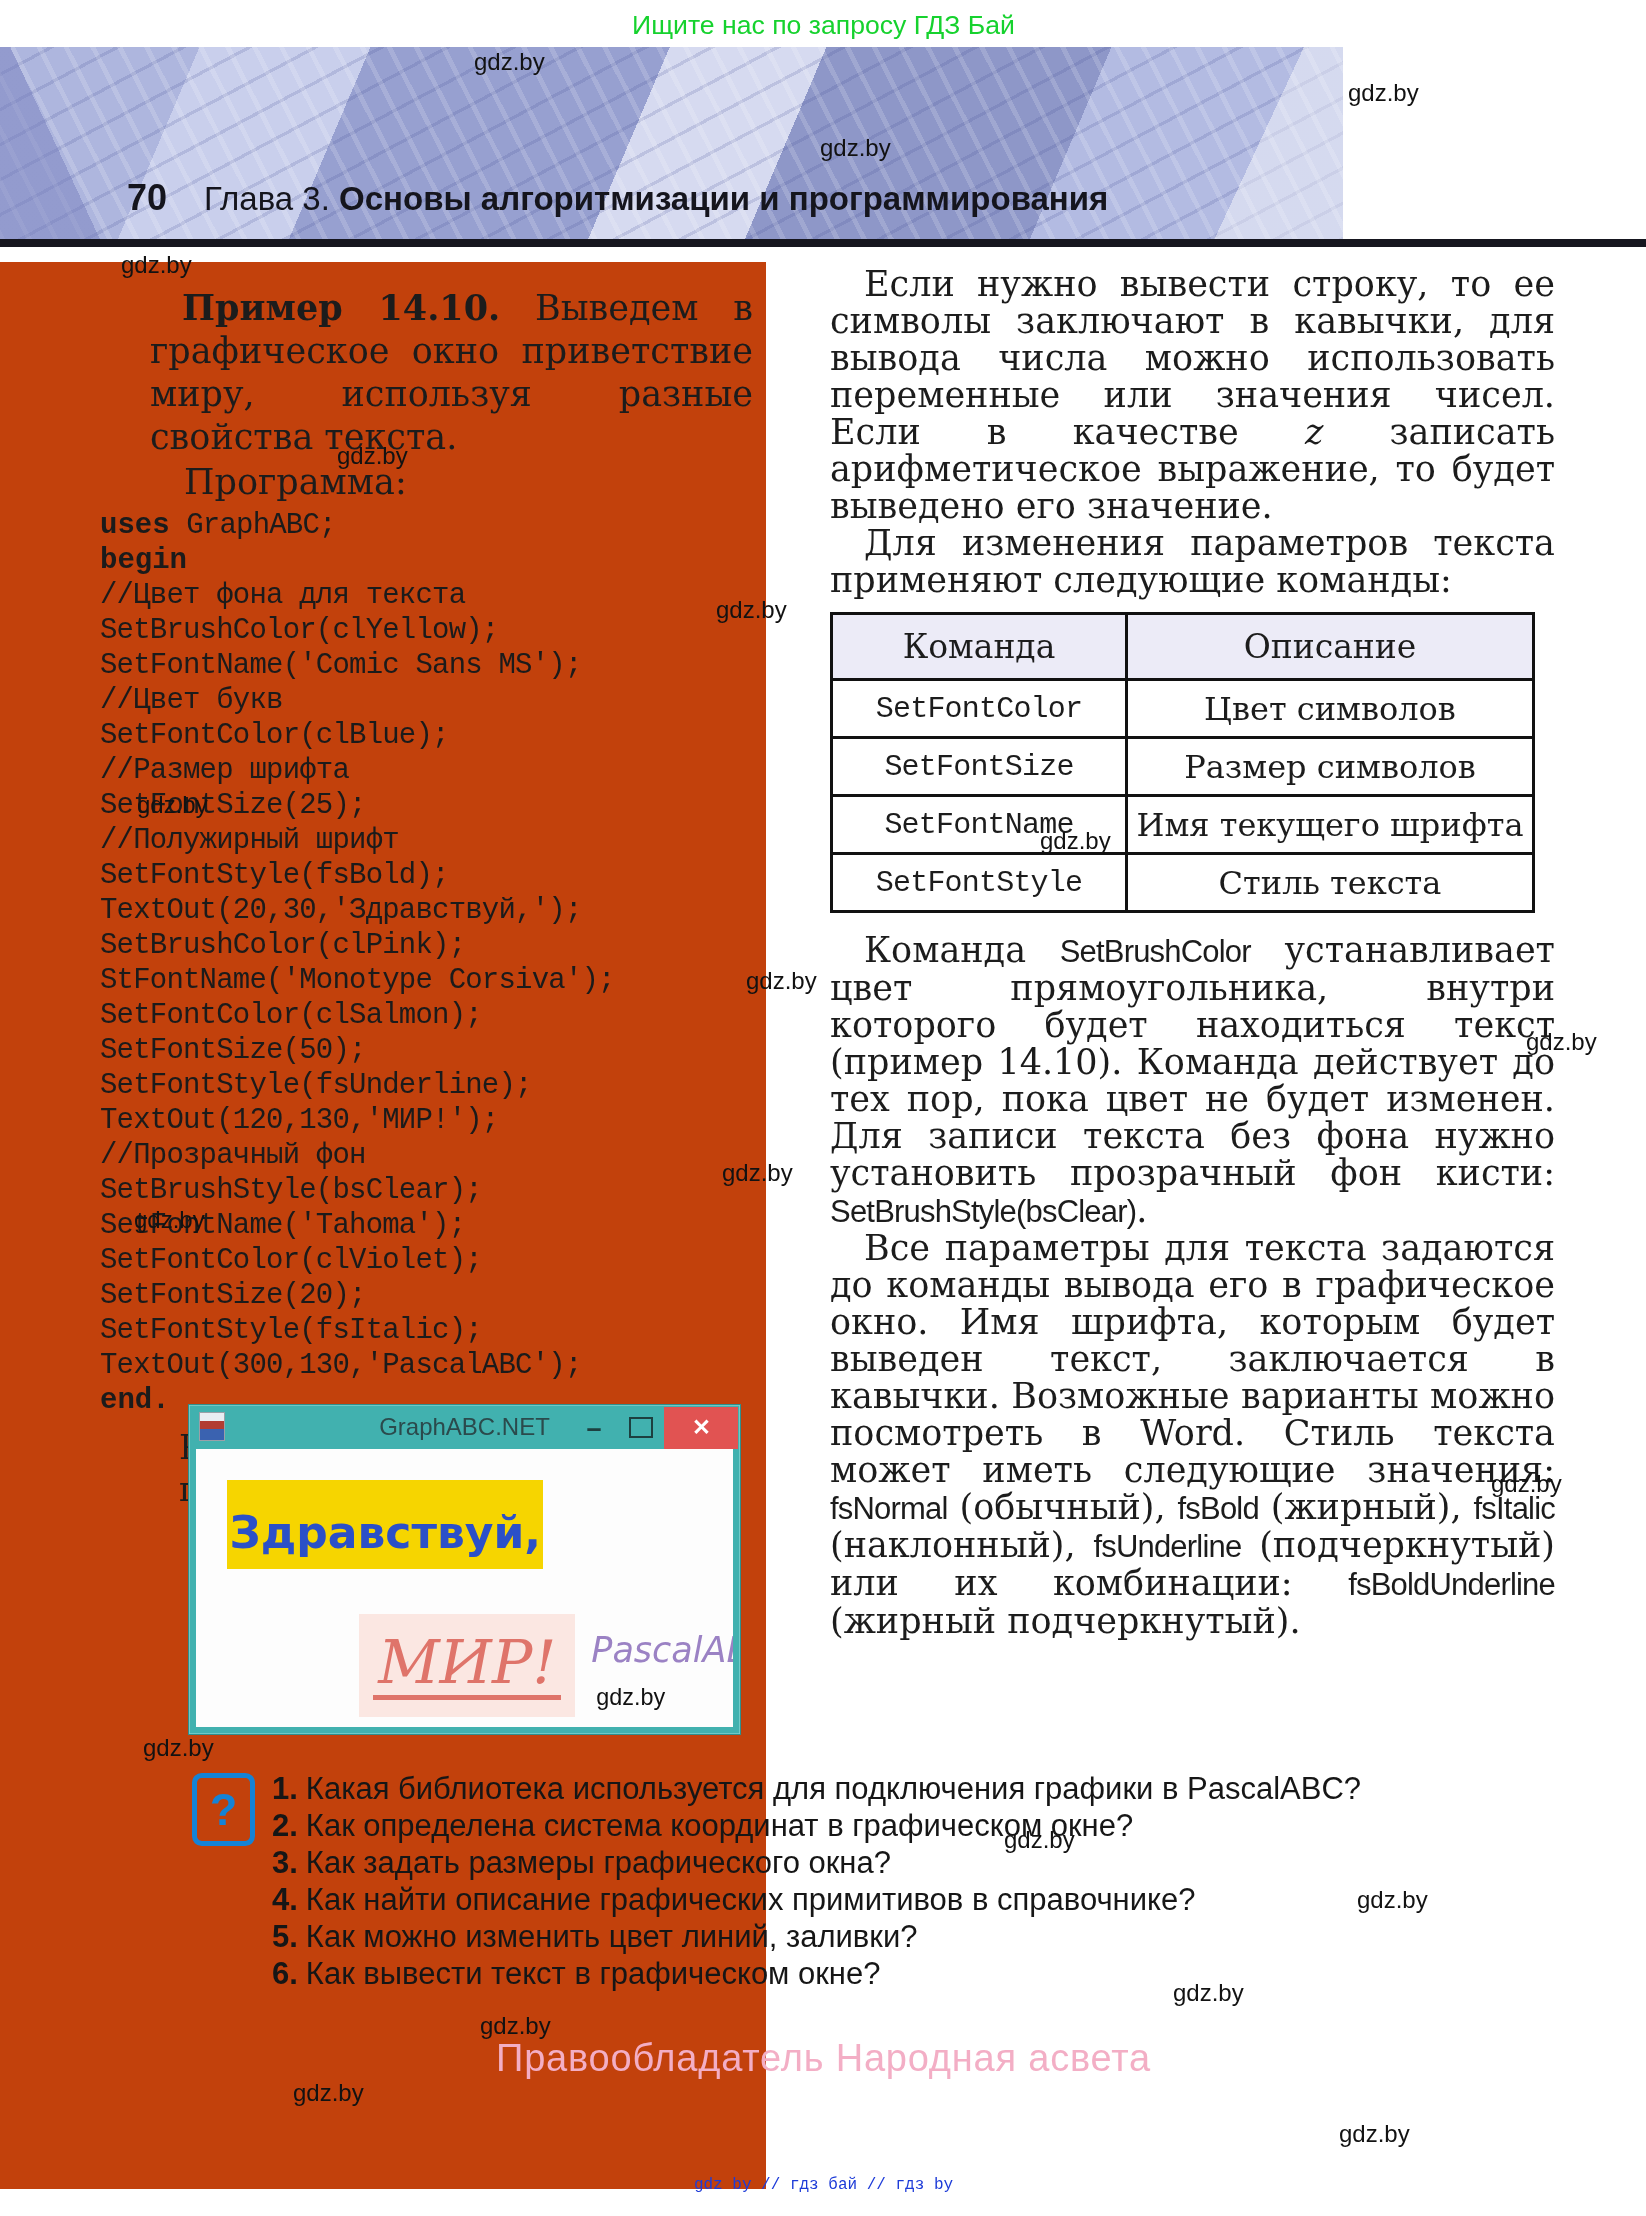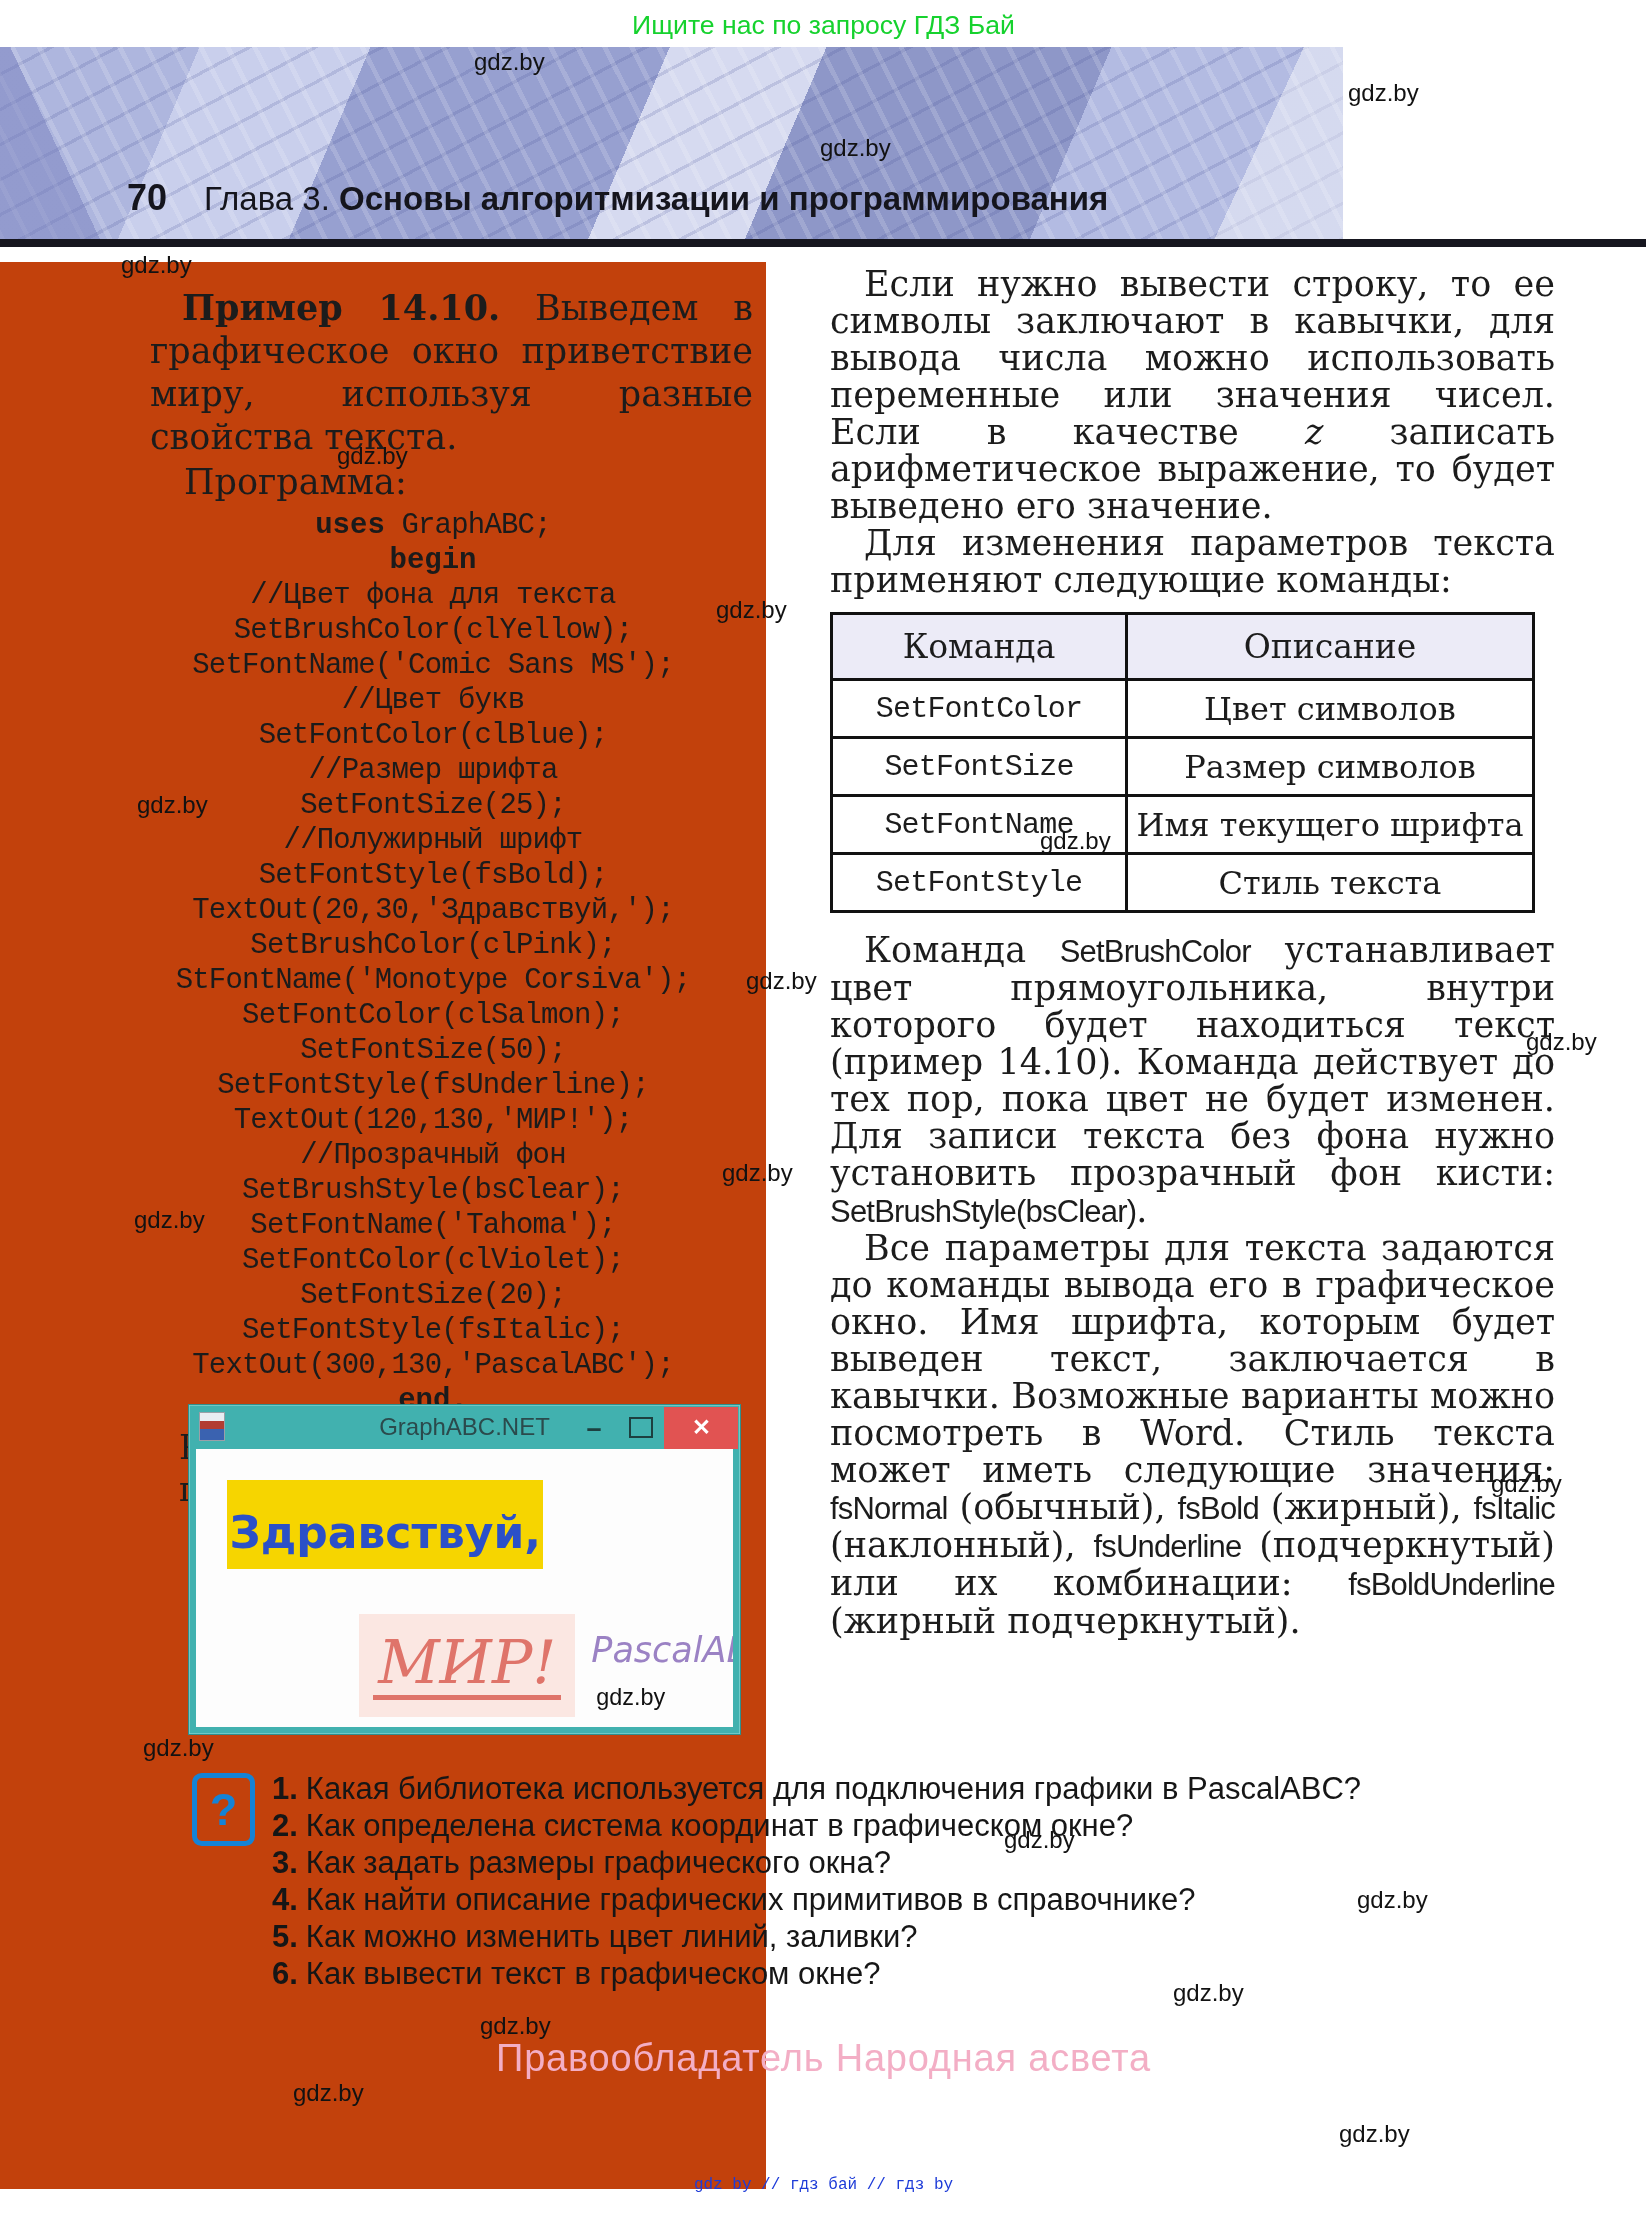--- a/index.html
+++ b/index.html
@@ -30,21 +30,21 @@
 
   
   .wm{position:absolute;font-family:"Liberation Sans",sans-serif;font-size:24px;color:#121212;
       z-index:9;white-space:nowrap;}
 
   
   .panel{position:absolute;left:0;top:262px;width:766px;height:1927px;background:#c2410c;}
   .intro{margin:0;padding:24px 13px 0 150px;text-align:justify;font-size:35px;line-height:43px;text-indent:32px;}
   .intro .b{font-weight:bold;}
   .program-label{margin:0;padding:1.6px 0 4.8px 184px;font-size:35px;line-height:43px;}
-  .code{padding-left:100px;text-align:center;}
+  .code{padding-left:100px;}
   .code-line{font-family:"Liberation Mono",monospace;font-size:29px;line-height:35px;
       letter-spacing:-0.8px;white-space:pre;color:#1b1b1b;}
   .code-line .k{font-weight:bold;letter-spacing:0;}
   .result-label{margin:0;padding:8px 0 0 179px;font-size:34px;line-height:42px;}
 
   
   .window{position:absolute;left:188px;top:1404px;width:551px;height:329px;background:#41b1af;
       border:1.6px solid #2e8f8d;box-shadow:0 0 0 0.8px #7fd0ce inset;}
   .win-titlebar{position:absolute;left:0;top:0;width:100%;height:44px;display:flex;align-items:center;}
   .win-icon{position:absolute;left:9.7px;top:7.3px;width:24px;height:27px;border:1.6px solid #9aa0a8;background:

